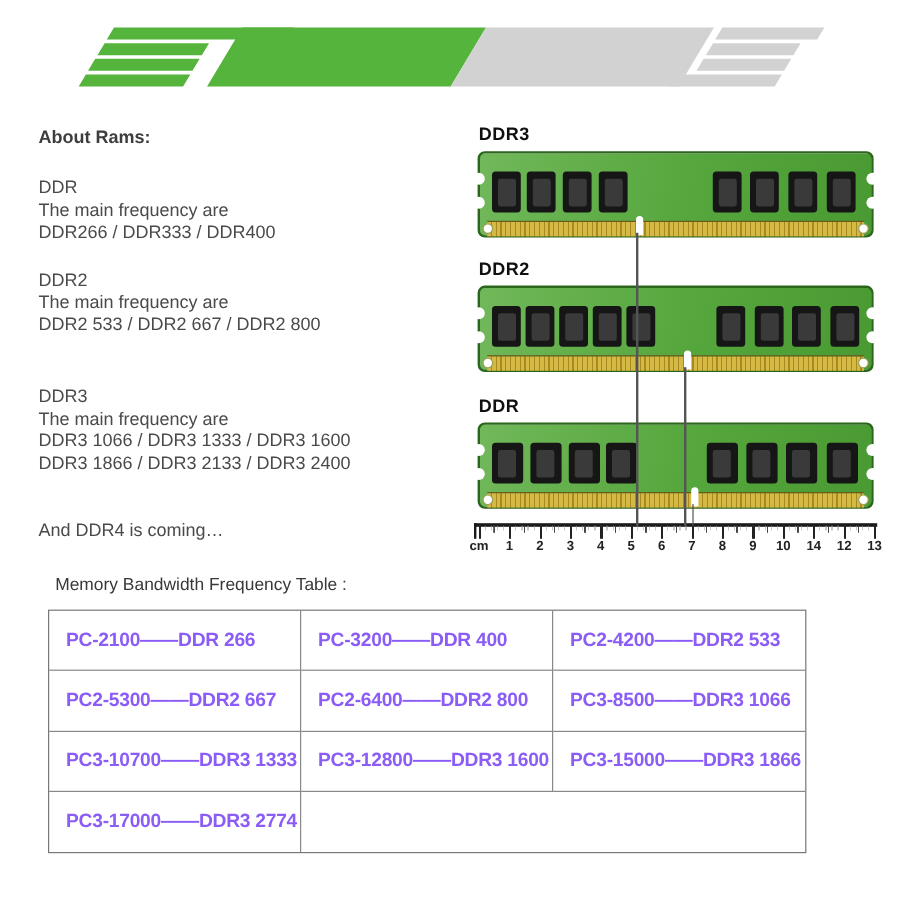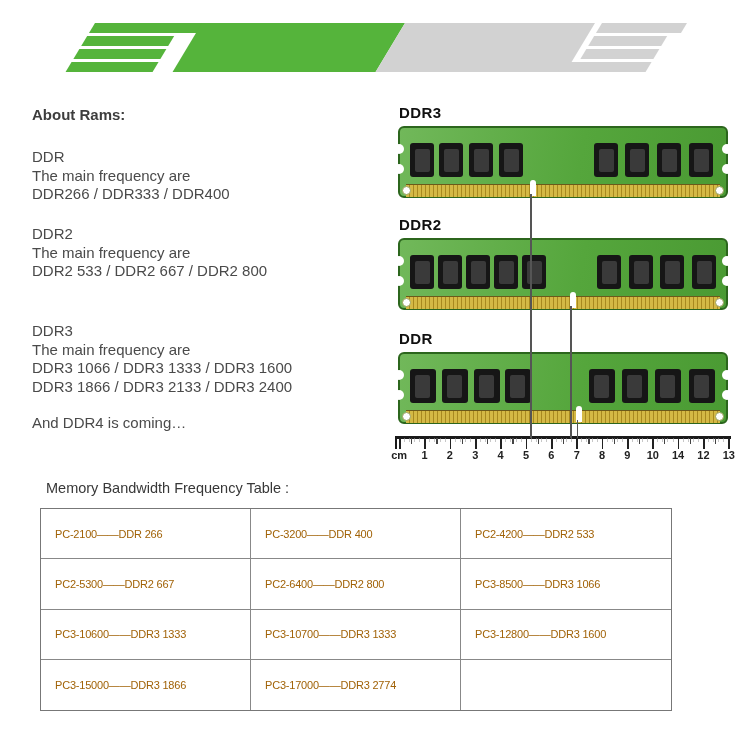--- a/index.html
+++ b/index.html
@@ -26,21 +26,21 @@
   .banner-title{position:absolute;left:262px;top:36px;width:205px;height:30px;
                 text-align:center;font-size:26px;line-height:30px;color:#1d1d1d;
                 word-spacing:-2px;letter-spacing:0px;}
 
   
   .about{position:absolute;left:32px;top:0;width:340px;color:#4a4a4a;font-size:15px;}
   .about-heading{position:absolute;left:0;top:106px;font-weight:bold;color:#3d3d3d;}
   .sec{position:absolute;left:0;}
   .sec p{margin:0;line-height:18.5px;}
   .sec1{top:148px;} .sec2{top:225px;} .sec3{top:322px;}
-  .footnote{position:absolute;left:0;top:414px;line-height:18.5px;}
+  .footnote{position:absolute;left:0;top:434px;line-height:18.5px;}
 
   
   .module-label{position:absolute;left:399px;width:120px;font-size:15px;font-weight:800;
                 color:#101010;letter-spacing:.4px;}
   .module{position:absolute;left:398px;width:330px;height:72px;
           background:linear-gradient(100deg,#71b85a,#55a63c 55%,#4a9a33);
           border:2px solid #2c661d;border-radius:6px;box-sizing:border-box;}
   .chip{position:absolute;top:15px;width:24px;height:34px;background:#161616;border-radius:3px;}
   .chip::after{content:"";position:absolute;left:5px;top:6px;width:15px;height:23px;
                background:#3a3a3a;border-radius:2px;}
@@ -71,21 +71,21 @@
   .ruler-labels{position:absolute;left:386.5px;top:449px;width:355px;height:14px;display:flex;}
   .ruler-labels span{flex:1;text-align:center;font-size:11px;font-weight:bold;color:#222;}
 
   
   .table-heading{position:absolute;left:46px;top:480px;font-size:14.5px;color:#383838;}
   .freq-table{position:absolute;left:40px;top:508px;width:632px;height:203px;
               display:grid;grid-template-columns:1fr 1fr 1fr;grid-template-rows:1fr 1fr 1fr 1fr;
               border:1.5px solid #777;box-sizing:border-box;}
   .freq-table .cell{border-right:1px solid #888;border-bottom:1px solid #888;
               display:flex;align-items:center;padding-left:14px;
-              font-size:11px;font-weight:normal;color:#a16207;letter-spacing:-.2px;}
+              font-size:16px;font-weight:bold;color:#8b5cf6;letter-spacing:-.2px;}
   .freq-table .cell:nth-child(3n){border-right:none;}
   .freq-table .cell:nth-child(n+10){border-bottom:none;}
 </style>
 </head>
 <body>
 
 <div class="page">
 
   <div class="banner">
     <div class="banner-skew">
@@ -213,20 +213,19 @@
   </div>
 
   <div class="table-heading">Memory Bandwidth Frequency Table :</div>
   <div class="freq-table">
     <div class="cell">PC-2100——DDR 266</div>
     <div class="cell">PC-3200——DDR 400</div>
     <div class="cell">PC2-4200——DDR2 533</div>
     <div class="cell">PC2-5300——DDR2 667</div>
     <div class="cell">PC2-6400——DDR2 800</div>
     <div class="cell">PC3-8500——DDR3 1066</div>
-    <div class="cell">PC3-10600——DDR3 1333</div>
     <div class="cell">PC3-10700——DDR3 1333</div>
     <div class="cell">PC3-12800——DDR3 1600</div>
     <div class="cell">PC3-15000——DDR3 1866</div>
     <div class="cell">PC3-17000——DDR3 2774</div>
   </div>
 
 </div>
 
 </body></html>

